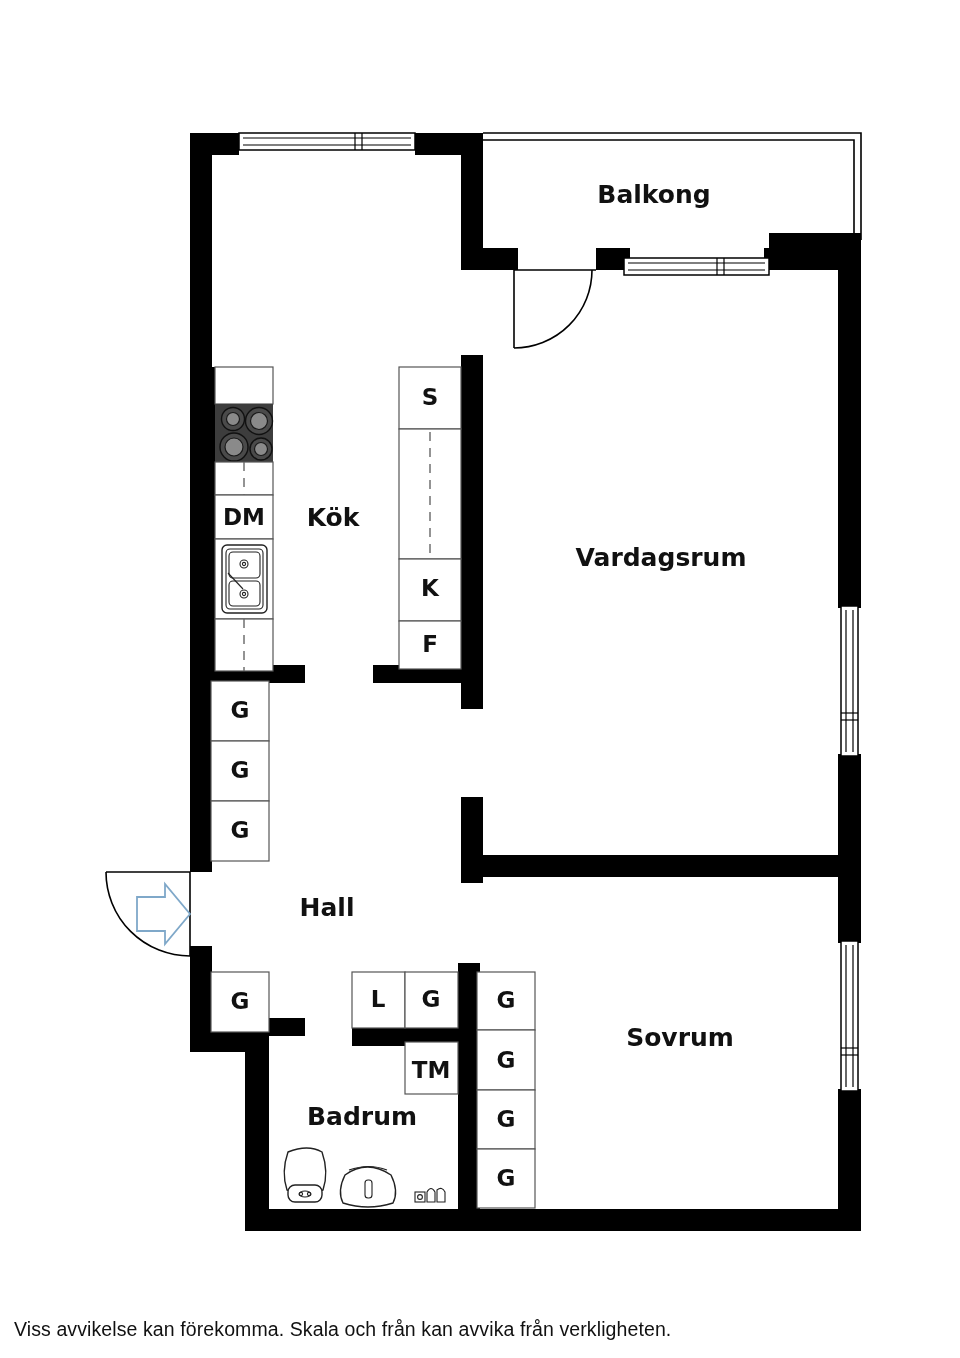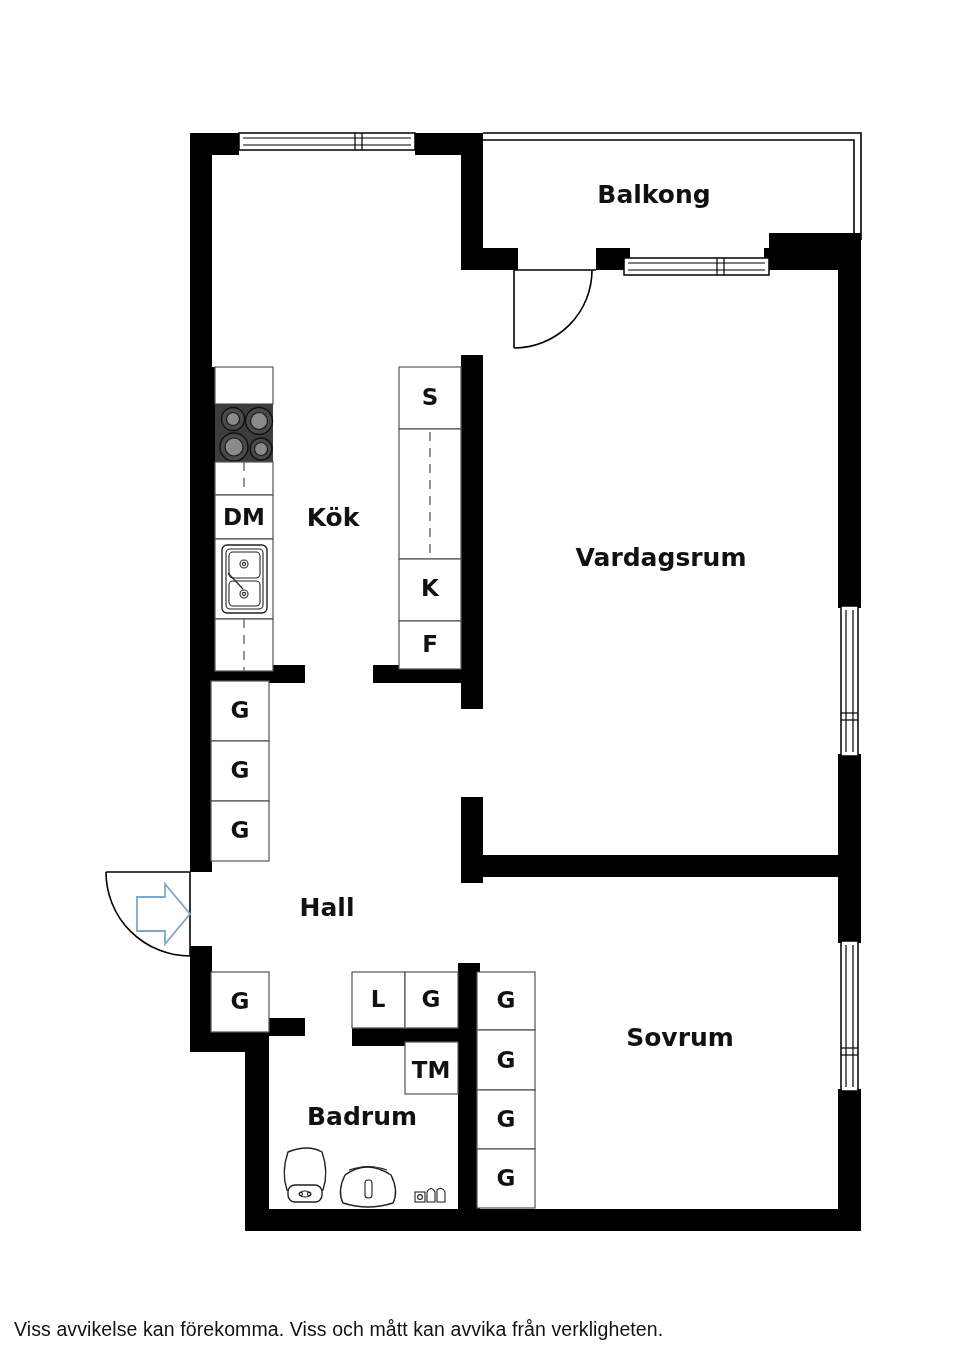--- a/index.html
+++ b/index.html
@@ -324,14 +324,14 @@
       <text class="room-label" x="654" y="196">Balkong</text>
       <text class="room-label" x="333" y="519">Kök</text>
       <text class="room-label" x="661" y="559">Vardagsrum</text>
       <text class="room-label" x="327" y="909">Hall</text>
       <text class="room-label" x="680" y="1039">Sovrum</text>
       <text class="room-label" x="362" y="1118">Badrum</text>
     </g>
 
   </svg>
 
-  <div class="caption">Viss avvikelse kan förekomma. Viss och mått kan avvika från verkligheten.</div>
+  <div class="caption">Viss avvikelse kan förekomma. Skala och från kan avvika från verkligheten.</div>
 </div>
 
 </body></html>

